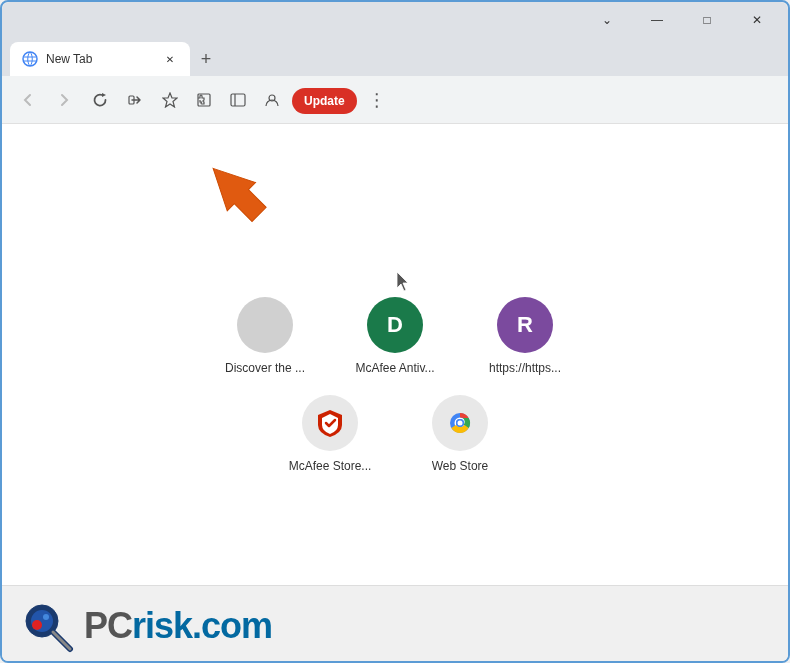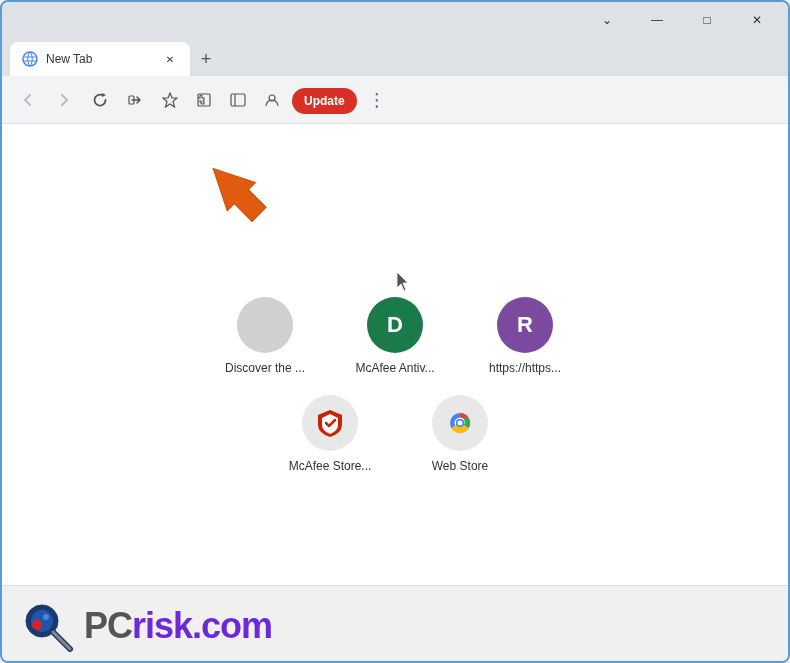--- a/index.html
+++ b/index.html
@@ -444,17 +444,17 @@
     <svg class="pcrisk-icon" width="54" height="54" viewBox="0 0 54 54">
       <circle cx="20" cy="22" r="16" fill="#1a3a6e" stroke="#1a3a6e" stroke-width="1"></circle>
       <circle cx="20" cy="22" r="11" fill="#2255aa"></circle>
       <circle cx="15" cy="26" r="5" fill="#dd2222"></circle>
       <circle cx="24" cy="18" r="3" fill="#4488dd"></circle>
       <line x1="31" y1="33" x2="48" y2="50" stroke="#1a3a6e" stroke-width="6" stroke-linecap="round"></line>
       <line x1="31" y1="33" x2="48" y2="50" stroke="#888" stroke-width="3" stroke-linecap="round"></line>
     </svg>
     <div>
       <span class="pcrisk-text">
-        <span style="color:#555;text-align:center;">PC</span><span style="color:#6d28d9;">risk.com</span>
+        <span style="color:#555;text-align:center;">PC</span><span style="color:#0369a1;">risk.com</span>
       </span>
     </div>
   </div>
 </div>
 
 </body></html>

